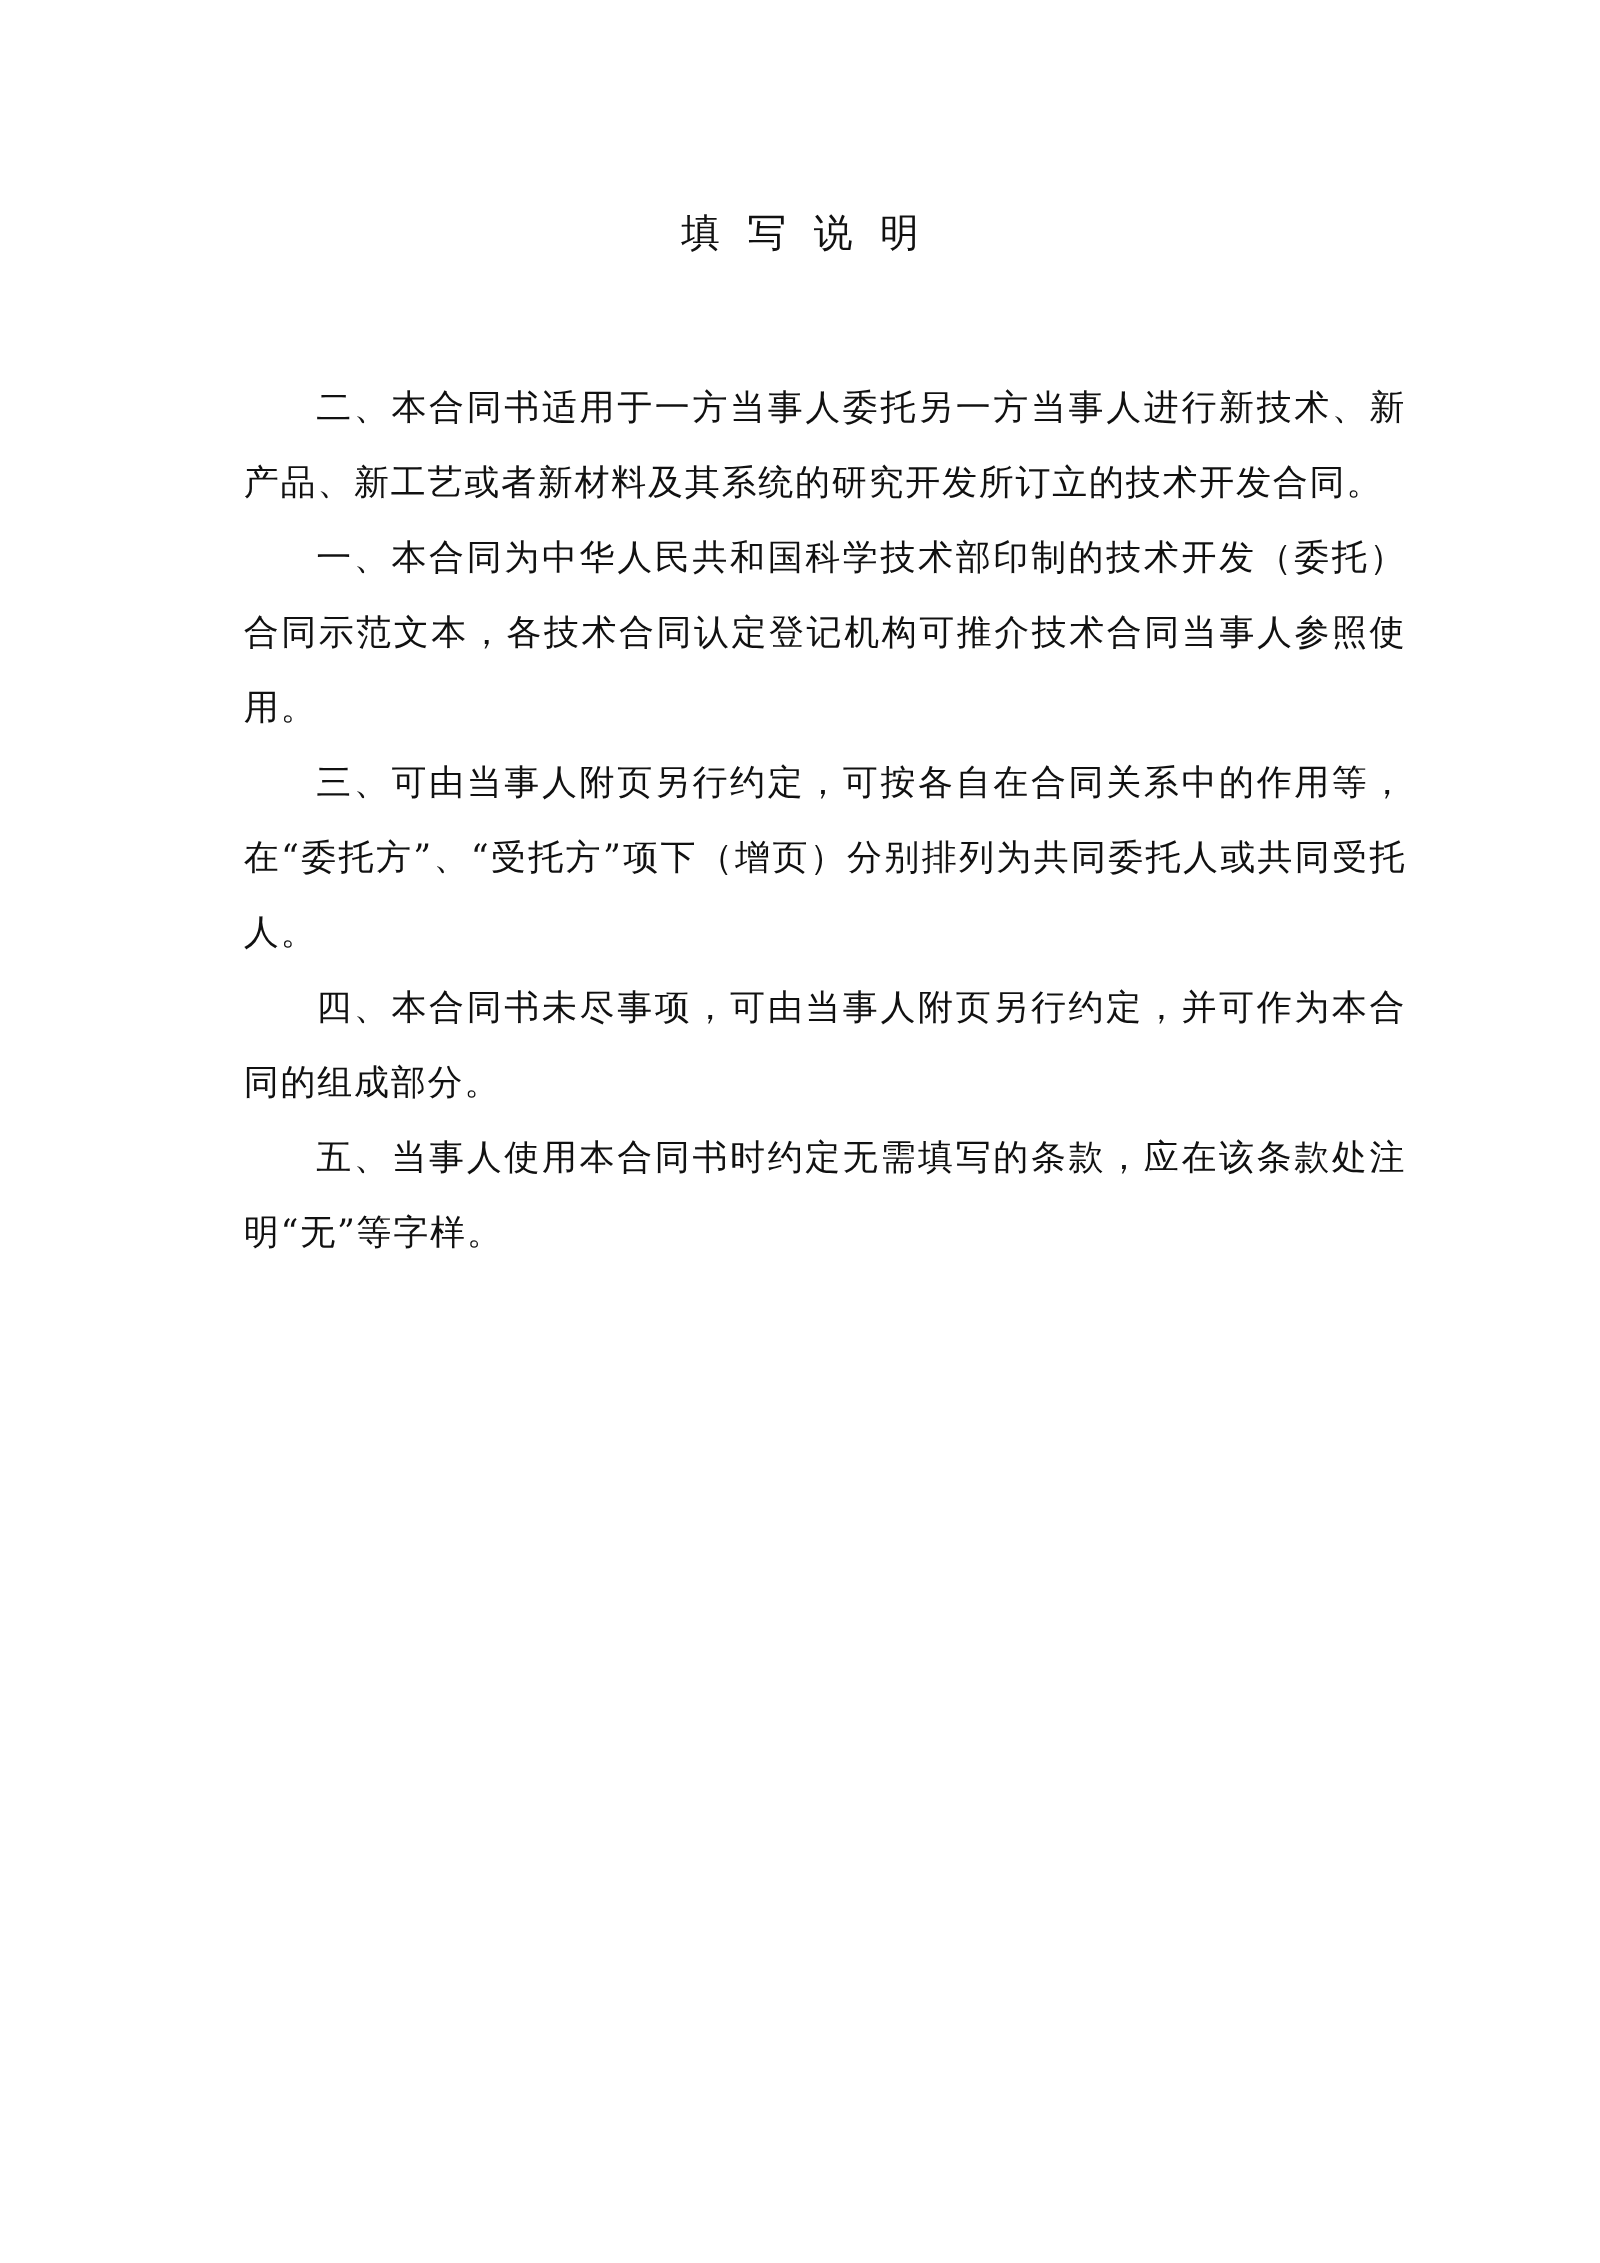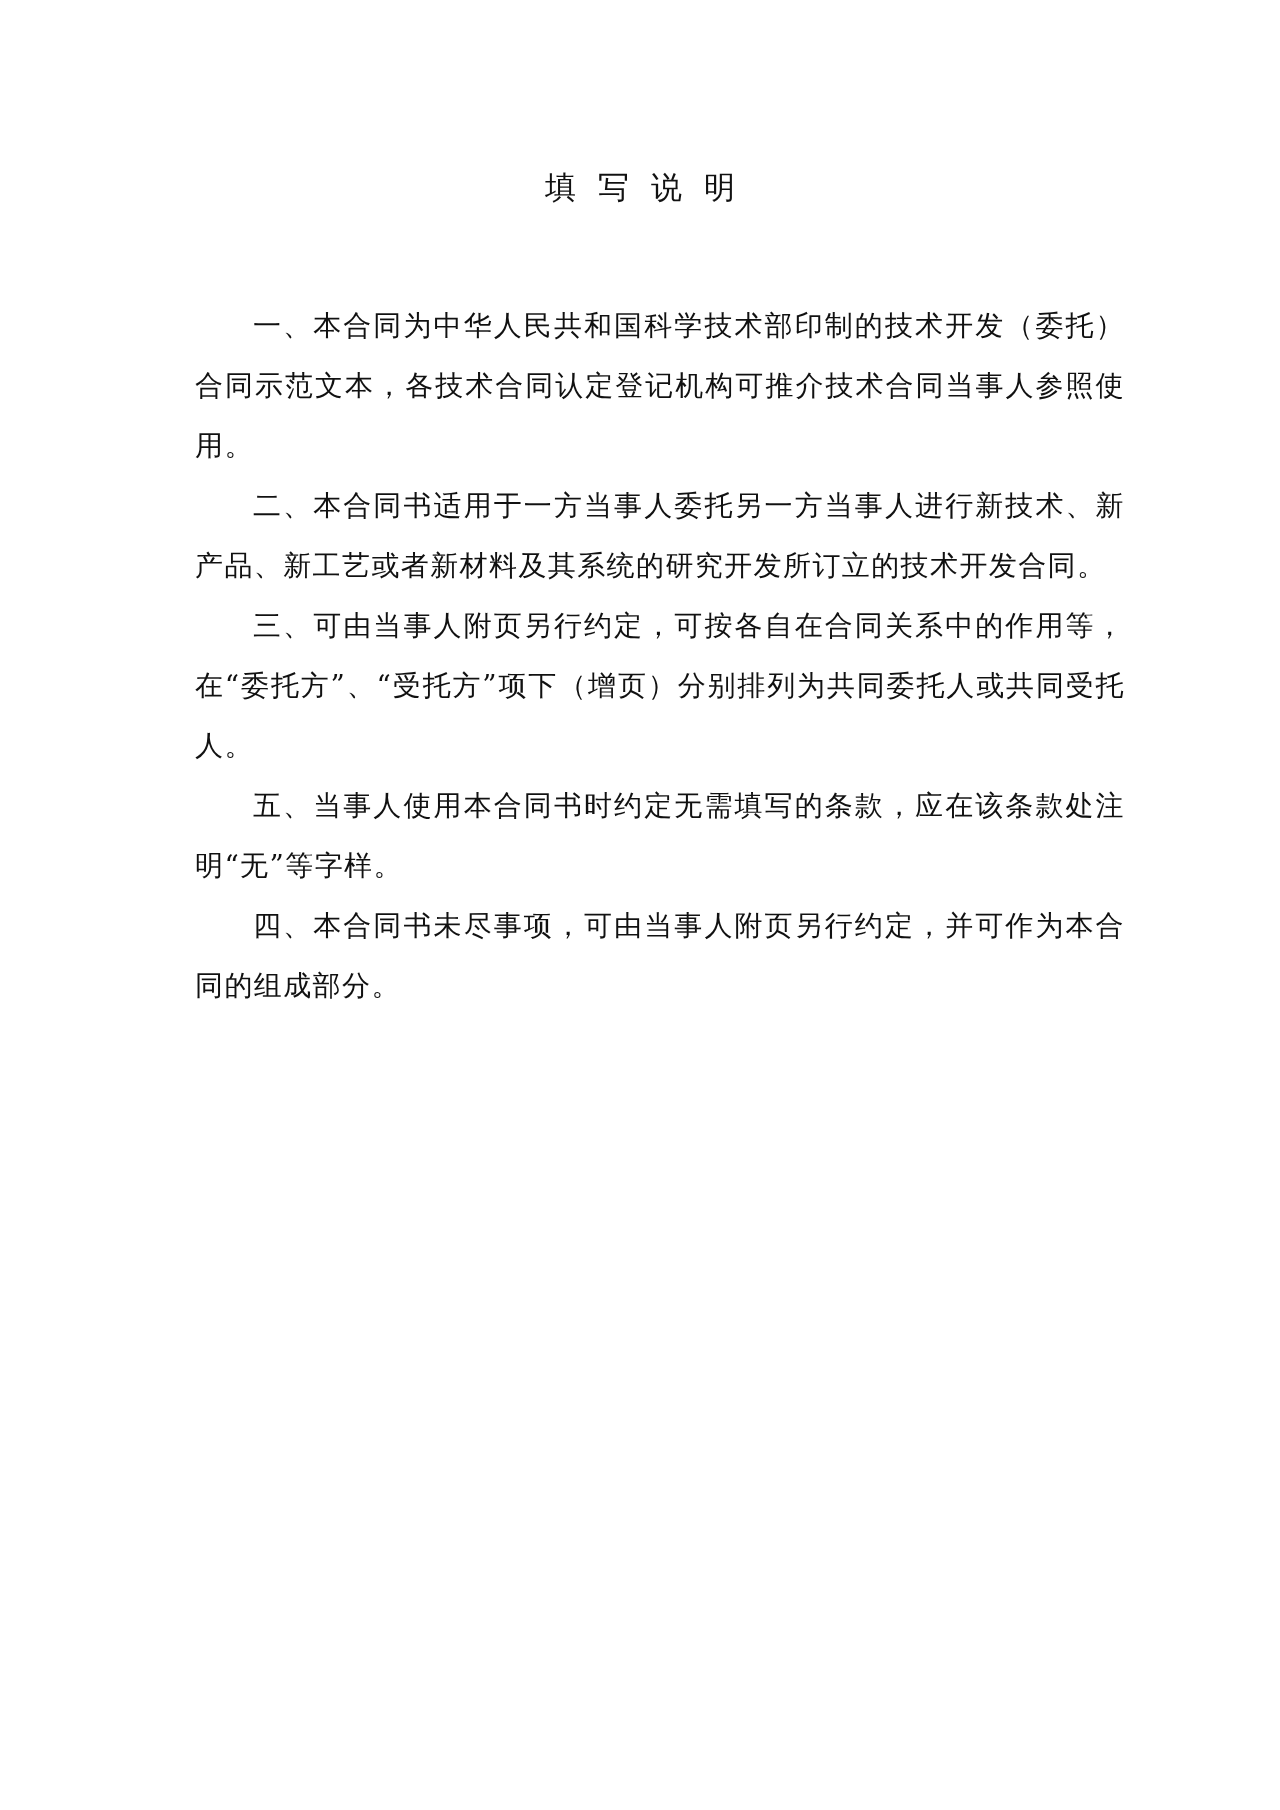--- a/index.html
+++ b/index.html
@@ -54,19 +54,19 @@
       color: #111111;
     }
   </style>
 </head>
 <body>
 
 <div class="page">
   <div class="title">填写说明</div>
 
   <div class="body-text">
+    <p class="para">二、本合同书适用于一方当事人委托另一方当事人进行新技术、新产品、新工艺或者新材料及其系统的研究开发所订立的技术开发合同。</p>
     <p class="para">一、本合同为中华人民共和国科学技术部印制的技术开发（委托）合同示范文本，各技术合同认定登记机构可推介技术合同当事人参照使用。</p>
-    <p class="para">二、本合同书适用于一方当事人委托另一方当事人进行新技术、新产品、新工艺或者新材料及其系统的研究开发所订立的技术开发合同。</p>
     <p class="para">三、可由当事人附页另行约定，可按各自在合同关系中的作用等，在“委托方”、“受托方”项下（增页）分别排列为共同委托人或共同受托人。</p>
+    <p class="para">四、本合同书未尽事项，可由当事人附页另行约定，并可作为本合同的组成部分。</p>
     <p class="para">五、当事人使用本合同书时约定无需填写的条款，应在该条款处注明“无”等字样。</p>
-    <p class="para">四、本合同书未尽事项，可由当事人附页另行约定，并可作为本合同的组成部分。</p>
   </div>
 </div>
 
 </body></html>

